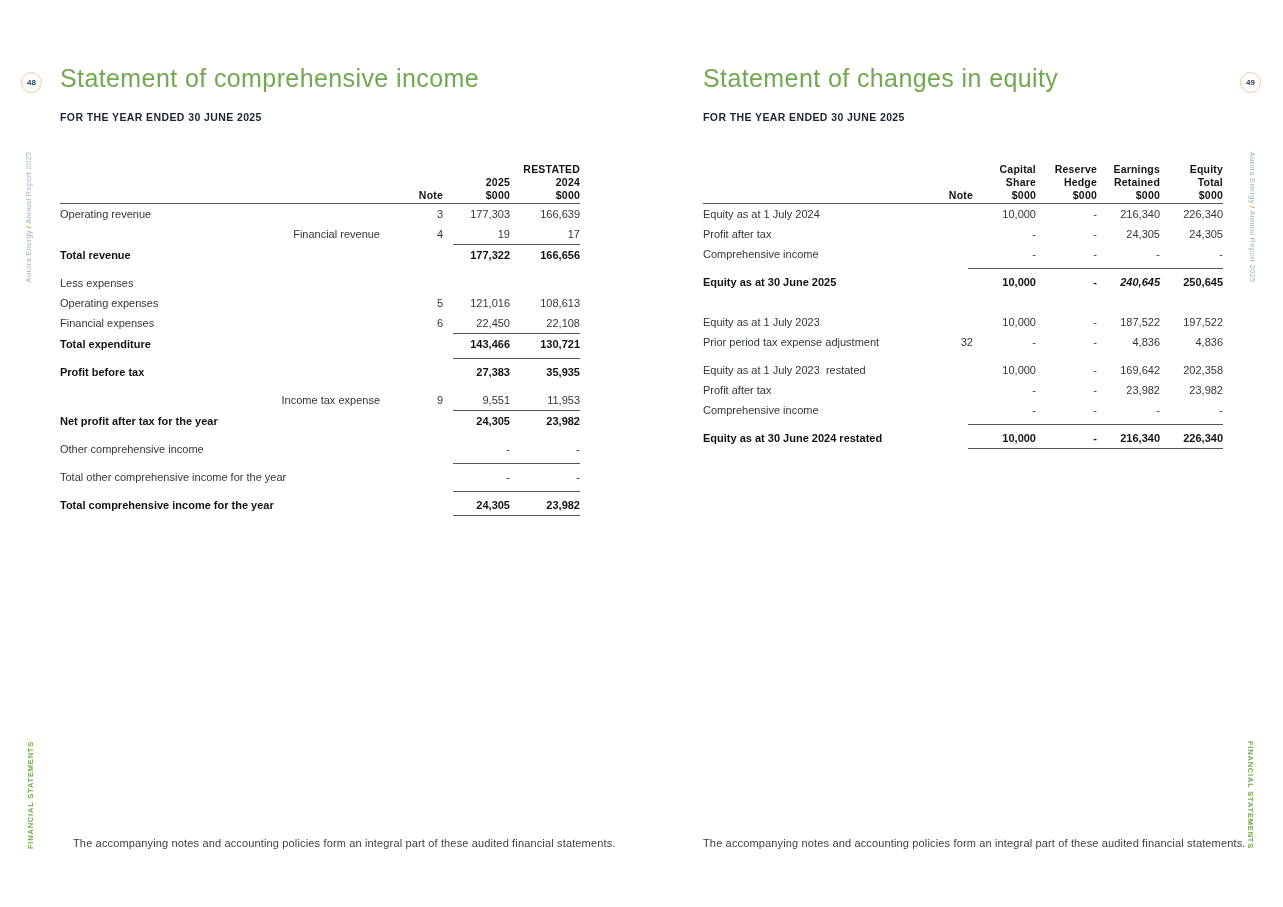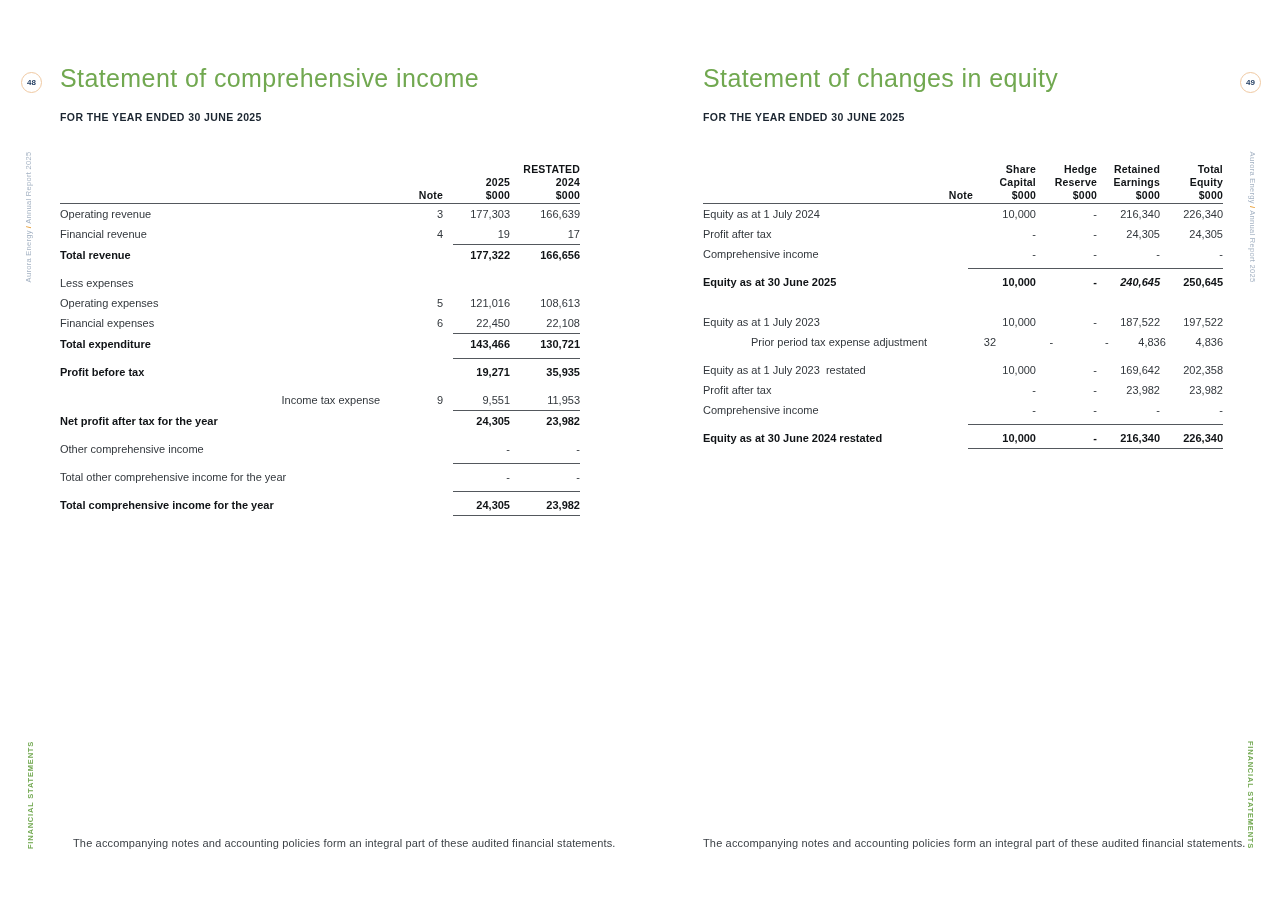--- a/index.html
+++ b/index.html
@@ -95,21 +95,21 @@
           <span class="tcell" style="width: 70px; text-align: right;">$000</span>
         </div>
         <div class="rule full"></div>
         <div class="trow">
           <span class="tcell" style="width: 320px; text-align: left;">Operating revenue</span>
           <span class="tcell" style="width: 63px; text-align: right;">3</span>
           <span class="tcell" style="width: 67px; text-align: right;">177,303</span>
           <span class="tcell" style="width: 70px; text-align: right;">166,639</span>
         </div>
         <div class="trow">
-          <span class="tcell" style="width: 320px; text-align: left;">Financial revenue</span>
+          <span class="tcell" style="width: 320px; text-align: right;">Financial revenue</span>
           <span class="tcell" style="width: 63px; text-align: right;">4</span>
           <span class="tcell" style="width: 67px; text-align: right;">19</span>
           <span class="tcell" style="width: 70px; text-align: right;">17</span>
         </div>
         <div class="rule" style="margin-left: 393px; width: 127px;"></div>
         <div class="trow bold">
           <span class="tcell" style="width: 320px; text-align: left;">Total revenue</span>
           <span class="tcell" style="width: 63px; text-align: right;"></span>
           <span class="tcell" style="width: 67px; text-align: right;">177,322</span>
           <span class="tcell" style="width: 70px; text-align: right;">166,656</span>
@@ -139,21 +139,21 @@
           <span class="tcell" style="width: 63px; text-align: right;"></span>
           <span class="tcell" style="width: 67px; text-align: right;">143,466</span>
           <span class="tcell" style="width: 70px; text-align: right;">130,721</span>
         </div>
         <div style="height: 4px;"></div>
         <div class="rule" style="margin-left: 393px; width: 127px;"></div>
         <div style="height: 3px;"></div>
         <div class="trow bold">
           <span class="tcell" style="width: 320px; text-align: left;">Profit before tax</span>
           <span class="tcell" style="width: 63px; text-align: right;"></span>
-          <span class="tcell" style="width: 67px; text-align: right;">19,271</span>
+          <span class="tcell" style="width: 67px; text-align: right;">27,383</span>
           <span class="tcell" style="width: 70px; text-align: right;">35,935</span>
         </div>
         <div style="height: 8px;"></div>
         <div class="trow">
           <span class="tcell" style="width: 320px; text-align: right;">Income tax expense</span>
           <span class="tcell" style="width: 63px; text-align: right;">9</span>
           <span class="tcell" style="width: 67px; text-align: right;">9,551</span>
           <span class="tcell" style="width: 70px; text-align: right;">11,953</span>
         </div>
         <div class="rule" style="margin-left: 393px; width: 127px;"></div>
@@ -193,32 +193,32 @@
     <div class="footnote">The accompanying notes and accounting policies form an integral part of these audited financial statements.</div>
   </div>
 
   <div class="page page-right">
     <h1 class="title">Statement of changes in equity</h1>
     <div class="subtitle">FOR THE YEAR ENDED 30 JUNE 2025</div>
     <div class="ftable">
         <div class="trow bold thead">
           <span class="tcell" style="width: 210px; text-align: left;"></span>
           <span class="tcell" style="width: 60px; text-align: right;"></span>
+          <span class="tcell" style="width: 63px; text-align: right;">Capital</span>
+          <span class="tcell" style="width: 61px; text-align: right;">Reserve</span>
+          <span class="tcell" style="width: 63px; text-align: right;">Earnings</span>
+          <span class="tcell" style="width: 63px; text-align: right;">Equity</span>
+        </div>
+        <div class="trow bold thead">
+          <span class="tcell" style="width: 210px; text-align: left;"></span>
+          <span class="tcell" style="width: 60px; text-align: right;"></span>
           <span class="tcell" style="width: 63px; text-align: right;">Share</span>
           <span class="tcell" style="width: 61px; text-align: right;">Hedge</span>
           <span class="tcell" style="width: 63px; text-align: right;">Retained</span>
           <span class="tcell" style="width: 63px; text-align: right;">Total</span>
-        </div>
-        <div class="trow bold thead">
-          <span class="tcell" style="width: 210px; text-align: left;"></span>
-          <span class="tcell" style="width: 60px; text-align: right;"></span>
-          <span class="tcell" style="width: 63px; text-align: right;">Capital</span>
-          <span class="tcell" style="width: 61px; text-align: right;">Reserve</span>
-          <span class="tcell" style="width: 63px; text-align: right;">Earnings</span>
-          <span class="tcell" style="width: 63px; text-align: right;">Equity</span>
         </div>
         <div class="trow bold thead">
           <span class="tcell" style="width: 210px; text-align: left;"></span>
           <span class="tcell" style="width: 60px; text-align: right;">Note</span>
           <span class="tcell" style="width: 63px; text-align: right;">$000</span>
           <span class="tcell" style="width: 61px; text-align: right;">$000</span>
           <span class="tcell" style="width: 63px; text-align: right;">$000</span>
           <span class="tcell" style="width: 63px; text-align: right;">$000</span>
         </div>
         <div class="rule full"></div>
@@ -260,21 +260,21 @@
         <div style="height: 20px;"></div>
         <div class="trow">
           <span class="tcell" style="width: 210px; text-align: left;">Equity as at 1 July 2023</span>
           <span class="tcell" style="width: 60px; text-align: right;"></span>
           <span class="tcell" style="width: 63px; text-align: right;">10,000</span>
           <span class="tcell" style="width: 61px; text-align: right;">-</span>
           <span class="tcell" style="width: 63px; text-align: right;">187,522</span>
           <span class="tcell" style="width: 63px; text-align: right;">197,522</span>
         </div>
         <div class="trow">
-          <span class="tcell" style="width: 210px; text-align: left; margin-left: 48px;">Prior period tax expense adjustment</span>
+          <span class="tcell" style="width: 210px; text-align: left;">Prior period tax expense adjustment</span>
           <span class="tcell" style="width: 60px; text-align: right;">32</span>
           <span class="tcell" style="width: 63px; text-align: right;">-</span>
           <span class="tcell" style="width: 61px; text-align: right;">-</span>
           <span class="tcell" style="width: 63px; text-align: right;">4,836</span>
           <span class="tcell" style="width: 63px; text-align: right;">4,836</span>
         </div>
         <div style="height: 8px;"></div>
         <div class="trow">
           <span class="tcell" style="width: 210px; text-align: left;">Equity as at 1 July 2023  restated</span>
           <span class="tcell" style="width: 60px; text-align: right;"></span>

